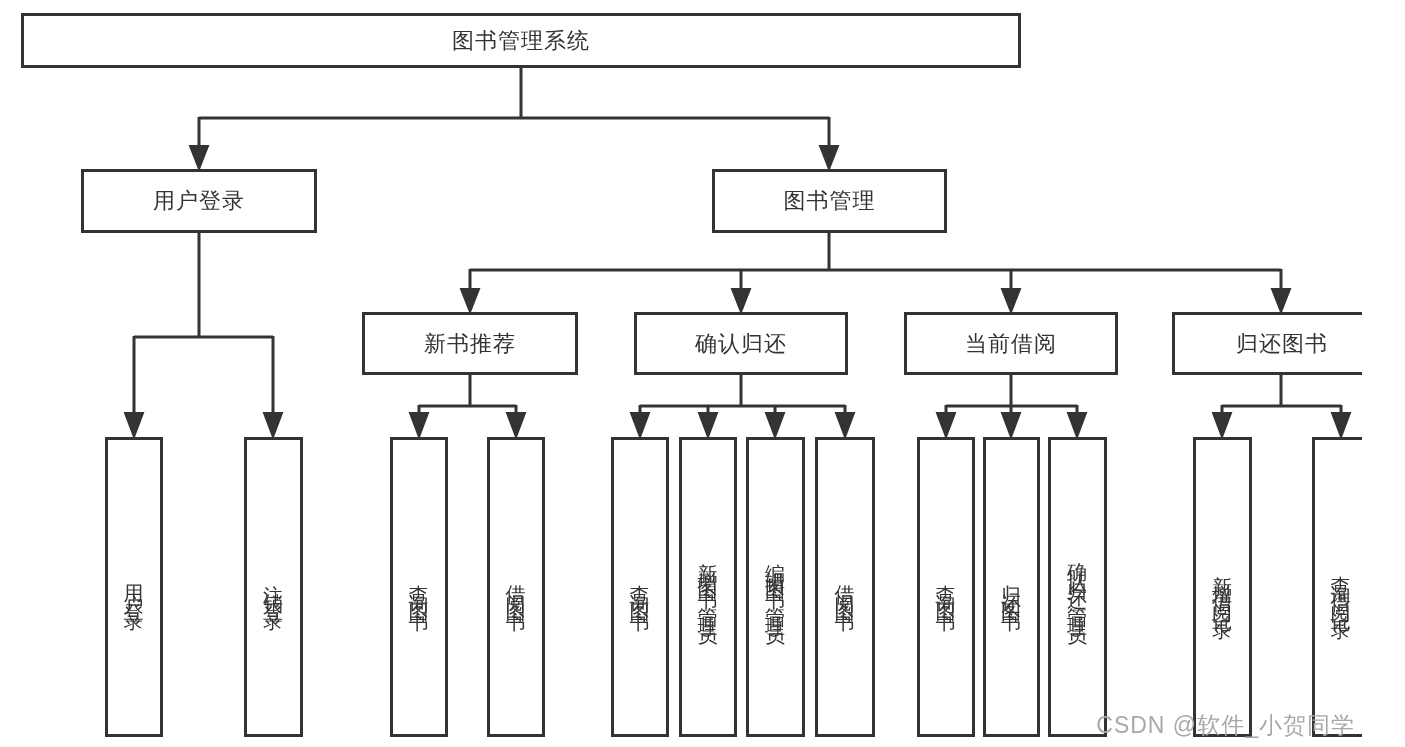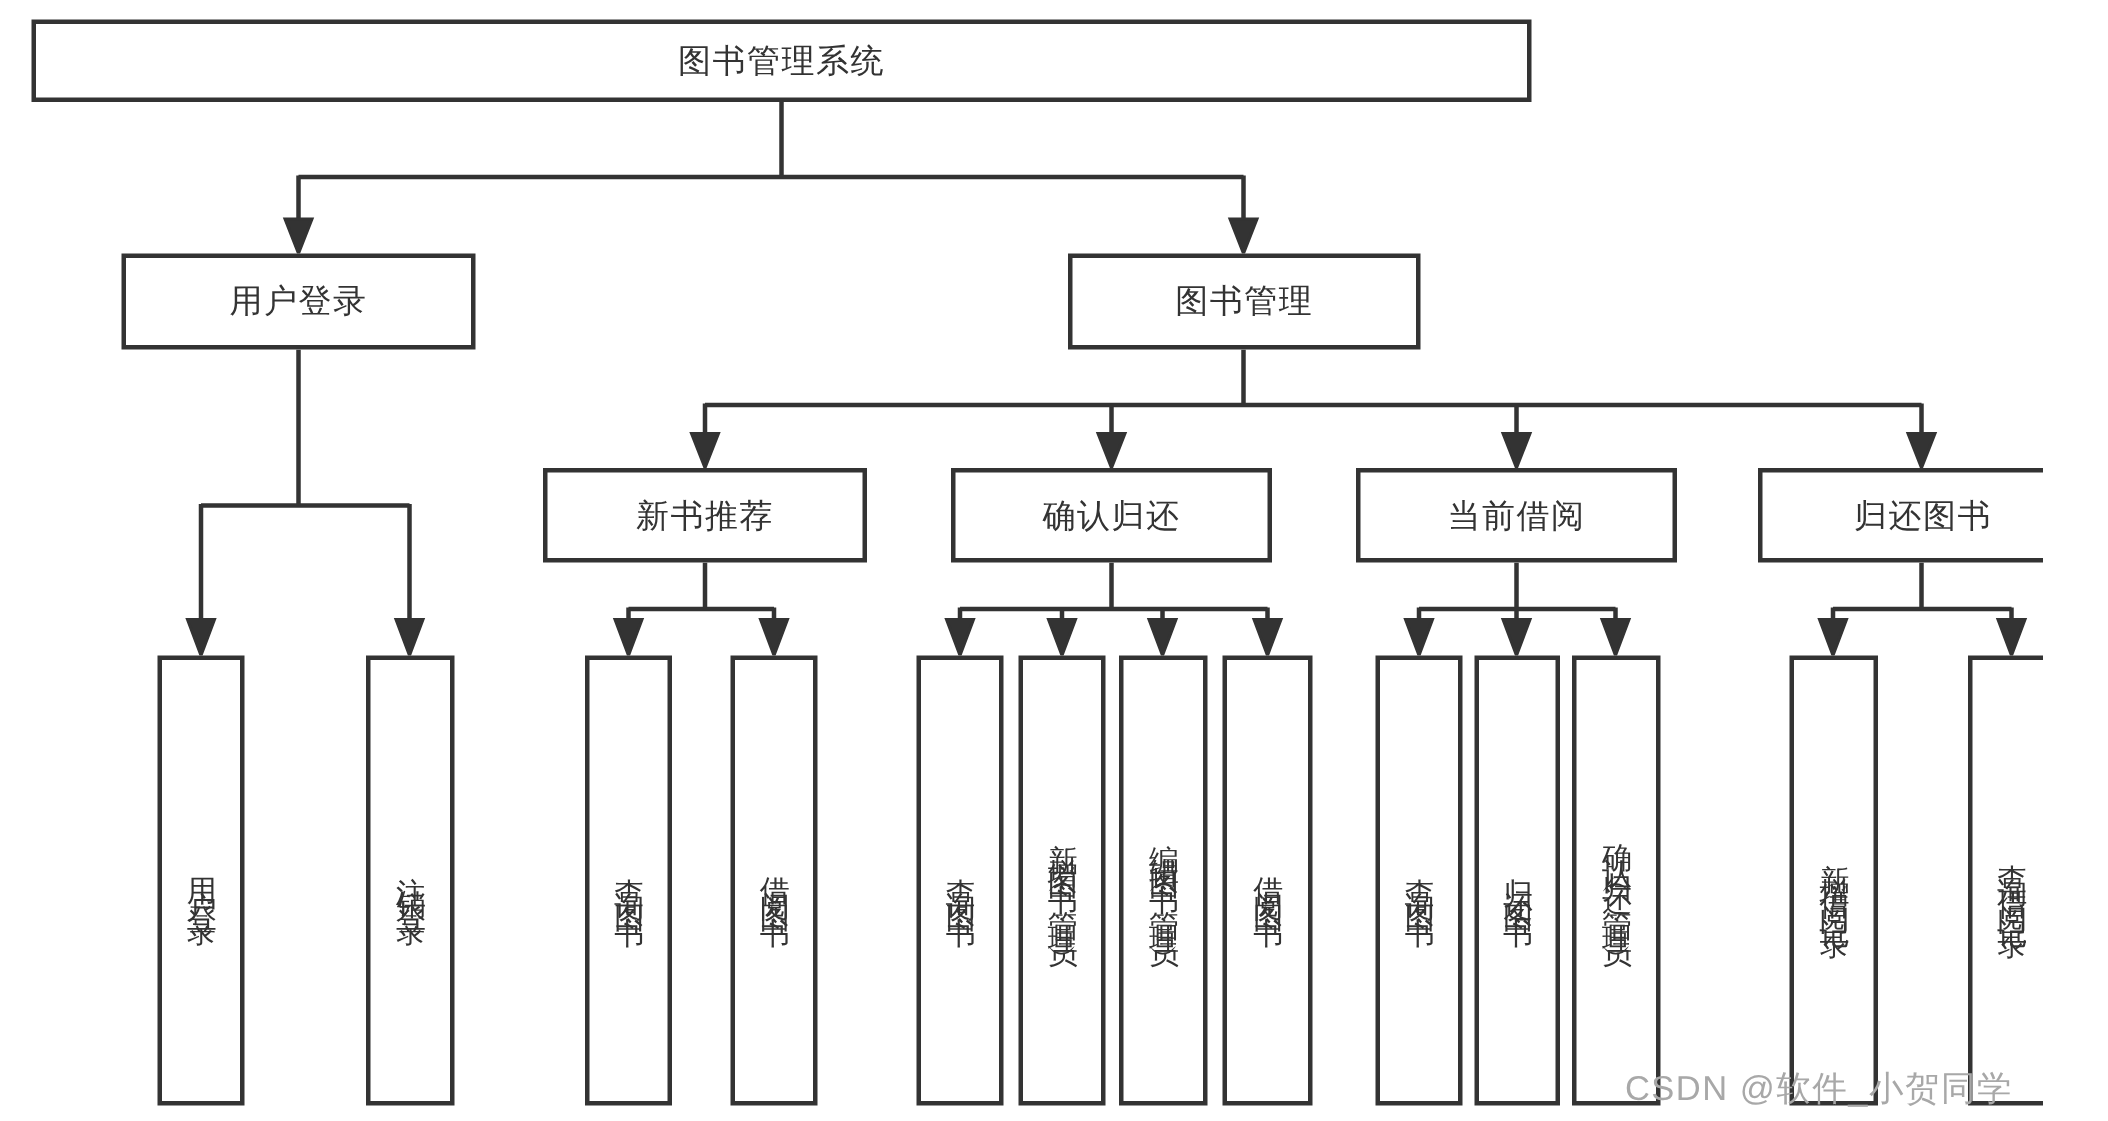--- a/index.html
+++ b/index.html
@@ -19,21 +19,21 @@
     position:absolute; box-sizing:border-box;
     border:3px solid var(--box_border); background:var(--background);
     display:flex; align-items:center; justify-content:center;
   }
   .box .lbl{font-size:22px; letter-spacing:1px; white-space:nowrap;}
   .box.v .lbl{
     writing-mode:vertical-rl; text-orientation:mixed;
     font-size:20px; letter-spacing:9px; line-height:1;
   }
   .watermark{
-    position:absolute; right:20px; bottom:6px;
+    position:absolute; right:7px; bottom:6px;
     font-size:23px; color:var(--watermark); letter-spacing:1px;
     white-space:nowrap;
   }
 </style>
 </head>
 <body>
 
 <div class="canvas">
 
   <svg class="connectors" width="1405" height="747" aria-hidden="true">

